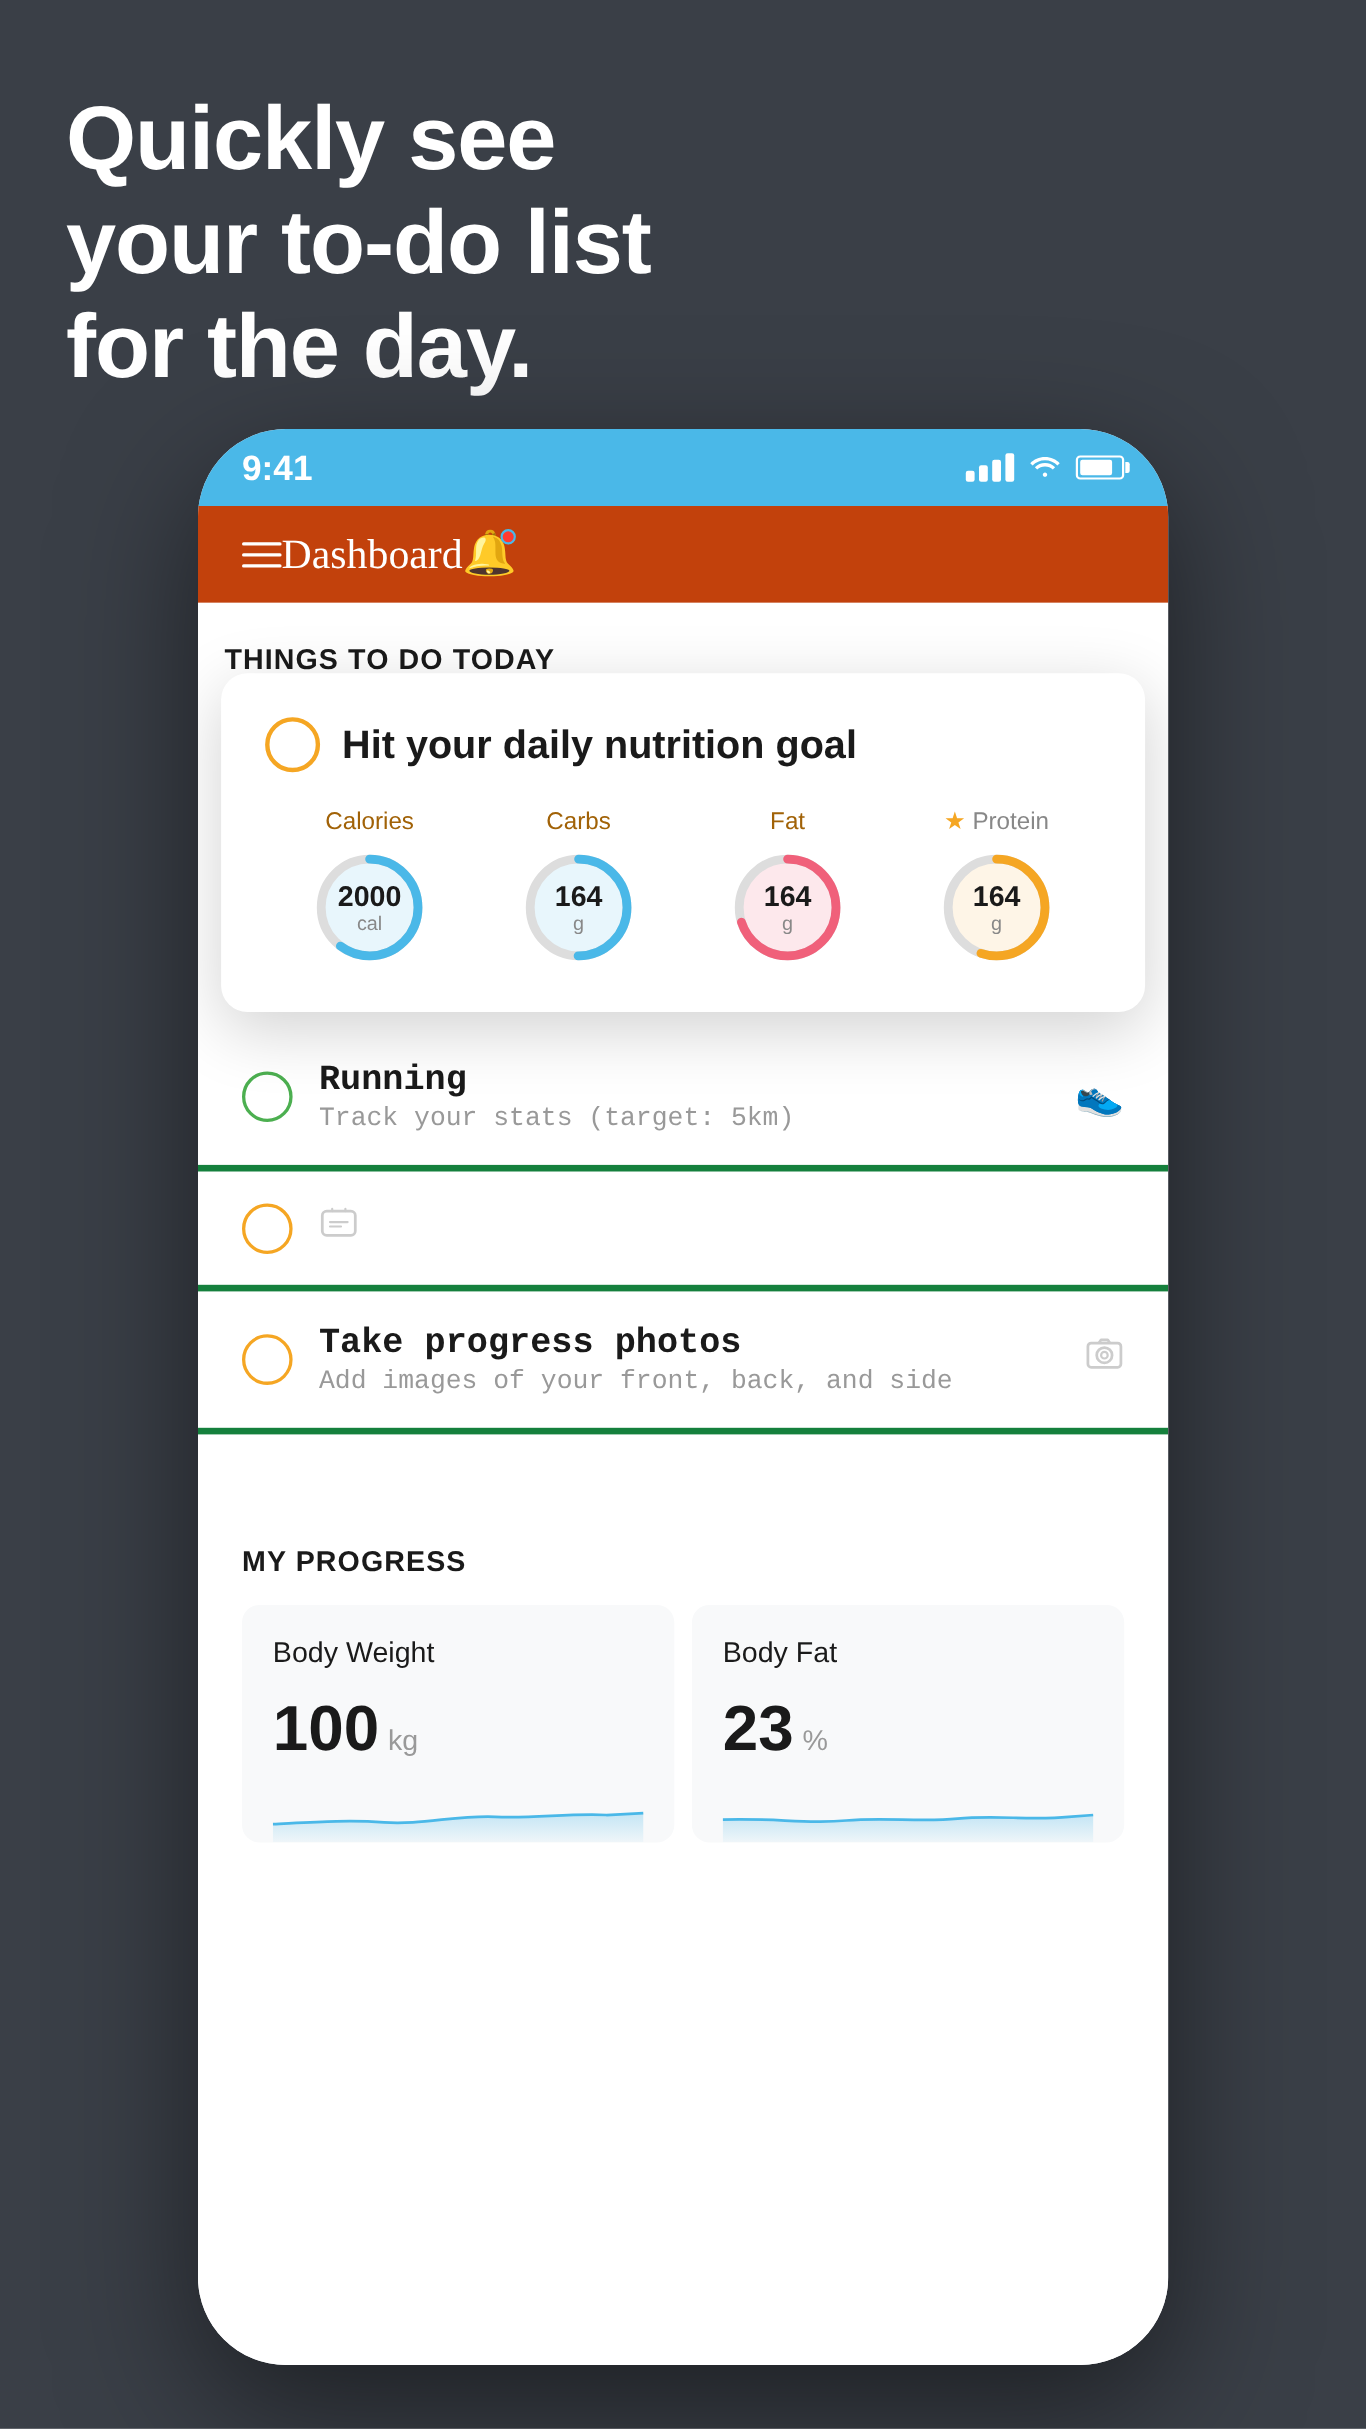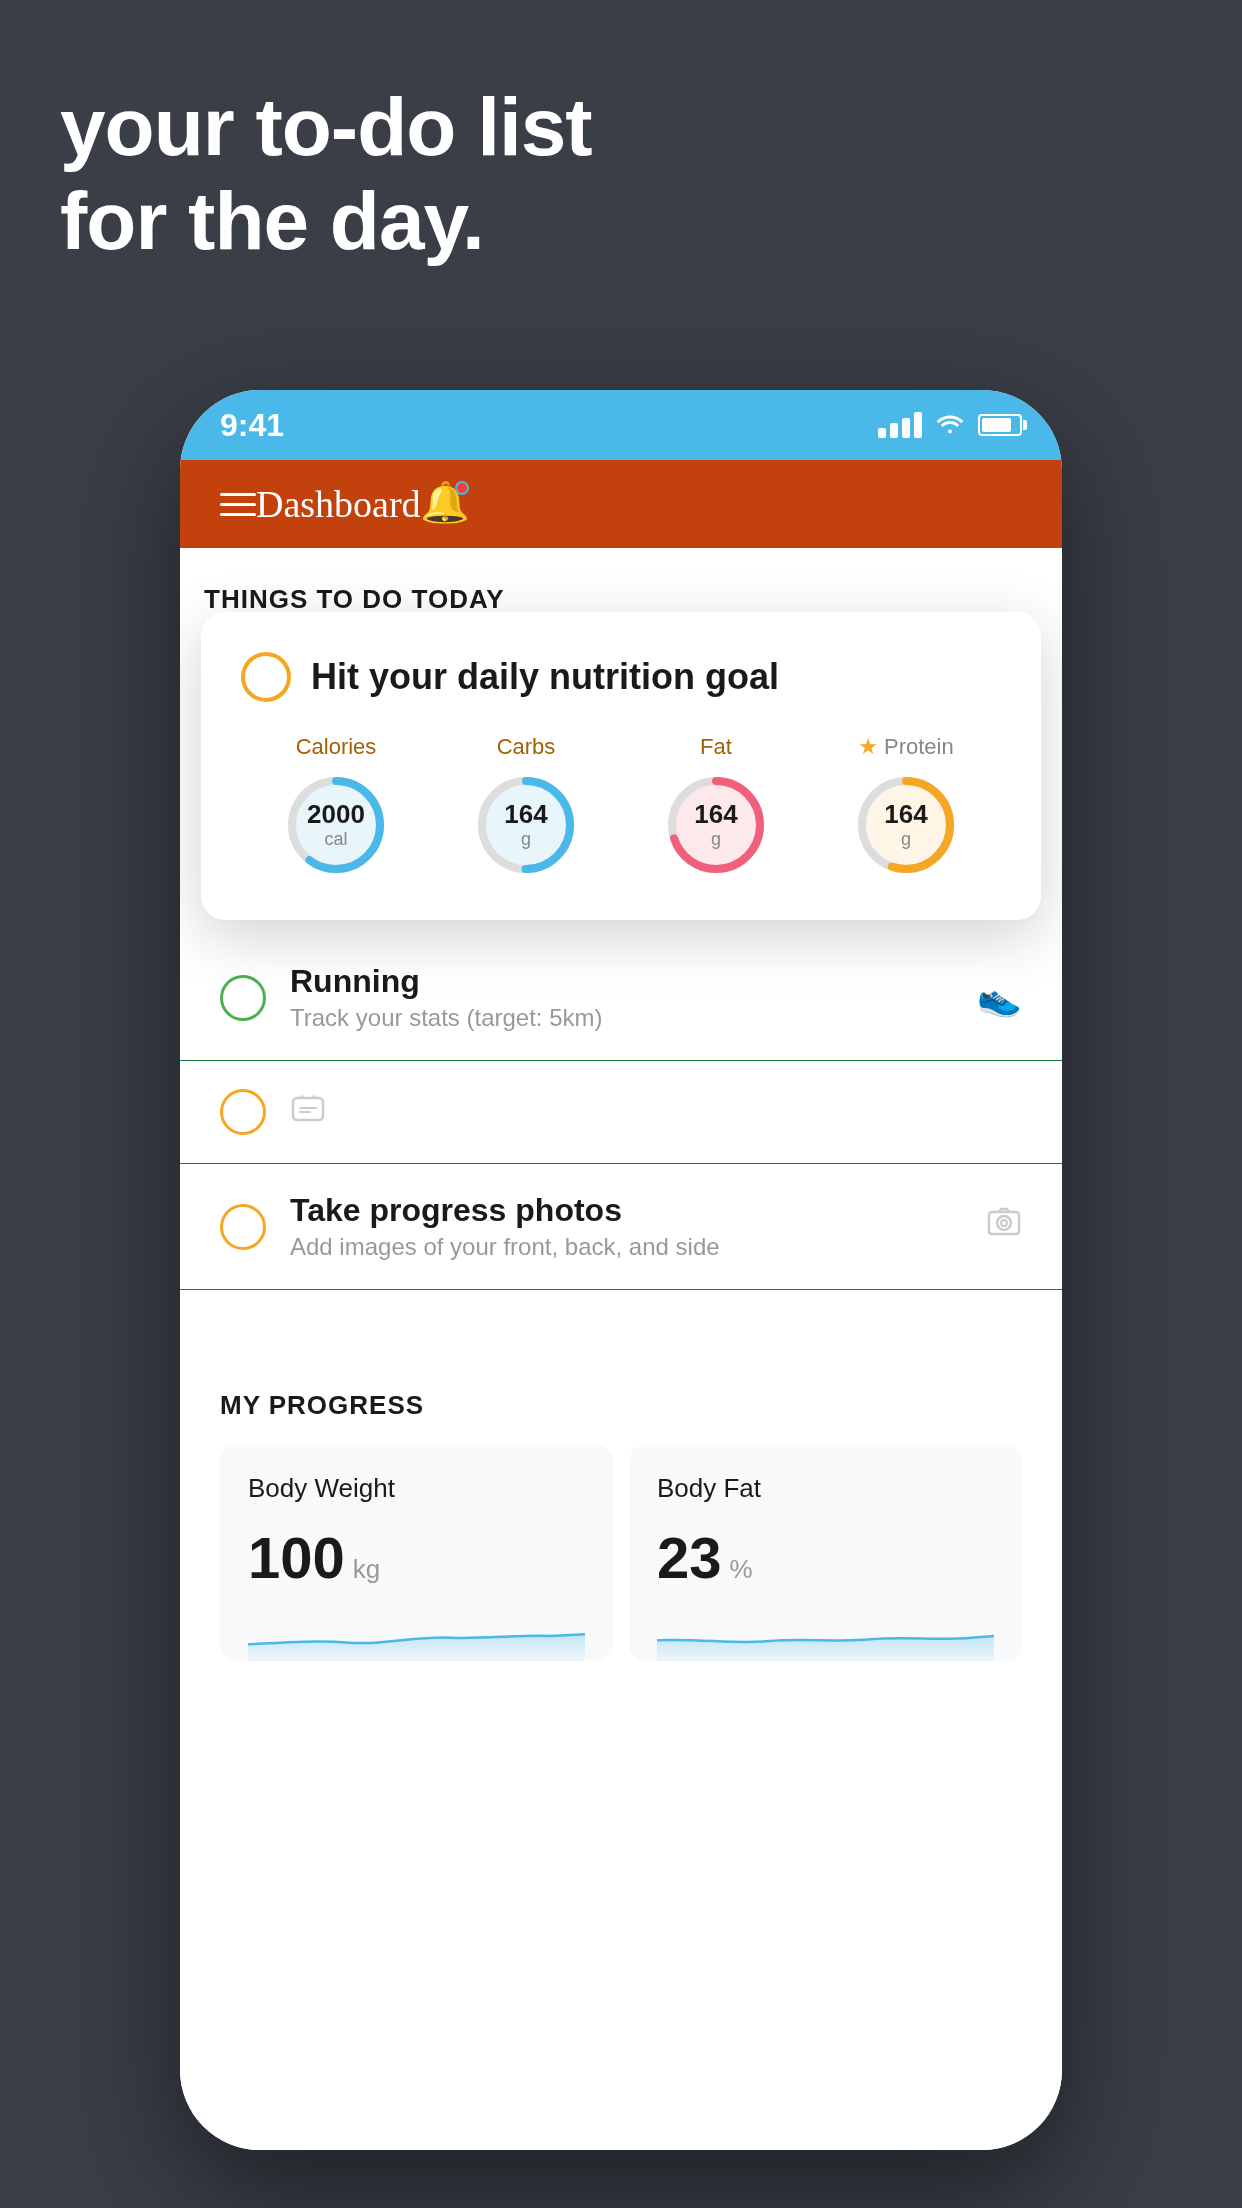--- a/index.html
+++ b/index.html
@@ -251,23 +251,24 @@
     }
 
     
     .todo-list {
       margin-top: 300px;
     }
     .todo-item {
       display: flex;
       align-items: center;
       padding: 28px 40px;
-      border-bottom: 1px solid #15803d;
+      border-bottom: 6px solid #15803d;
       gap: 24px;
       position: relative;
+      font-family: Liberation Mono, monospace;
     }
     .todo-check {
       width: 46px;
       height: 46px;
       border-radius: 50%;
       flex-shrink: 0;
       border: 3px solid #4CAF50;
     }
     .todo-check.orange {
       border-color: #f5a623;
@@ -345,20 +346,21 @@
     }
     .mini-chart svg {
       width: 100%;
       height: 100%;
     }
   </style>
 </head>
 <body>
 
 <div class="headline">
+  <div>Quickly see</div>
   <div>your to-do list</div>
   <div>for the day.</div>
 </div>
 
 <div class="phone">
 
   <div class="status-bar">
     <span class="status-time">9:41</span>
     <div class="status-icons">
       <div class="signal-bars">

